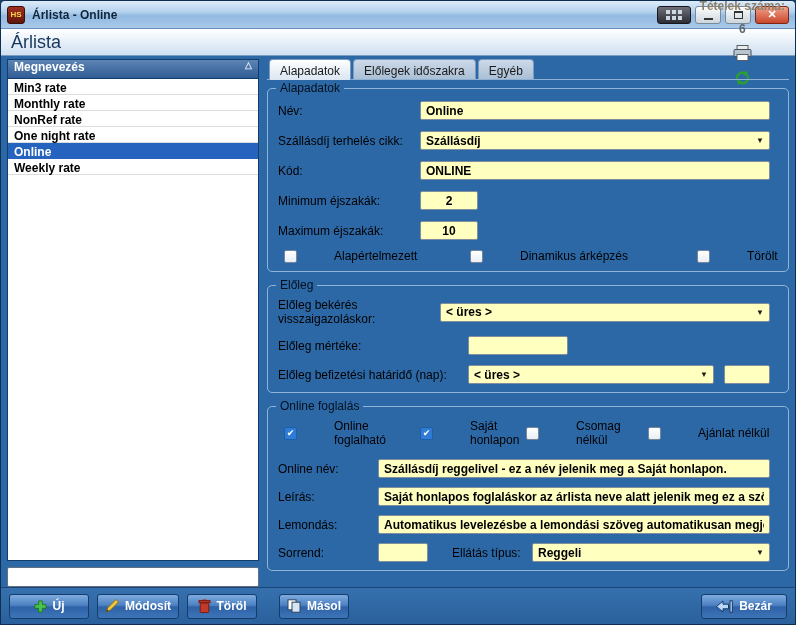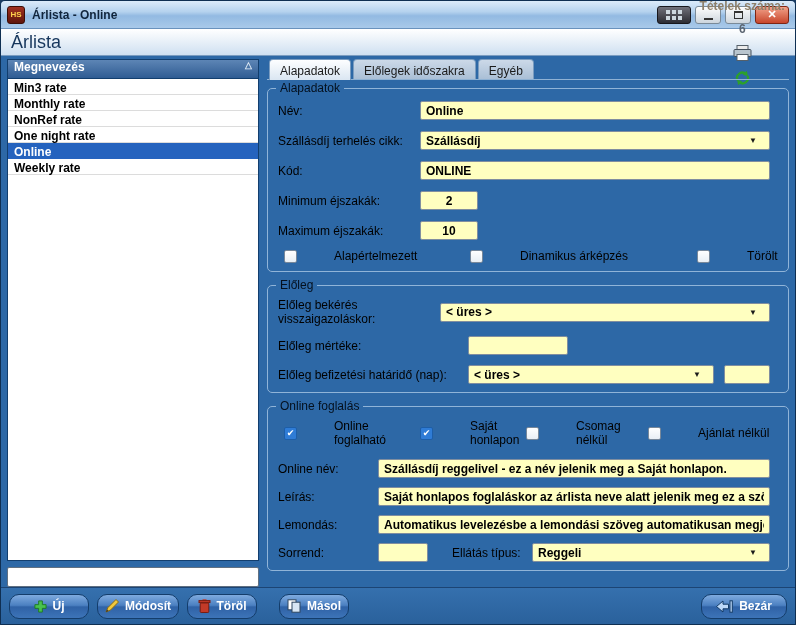--- a/index.html
+++ b/index.html
@@ -67,36 +67,36 @@
   .group-title { position:absolute; top:-8px; left:8px; background:#2d68a6; padding:0 4px; color:#04101e; }
 
   .frow { display:flex; align-items:center; }
   .flabel { color:#000; flex:0 0 auto; }
   .w142 { width:142px; } .w162 { width:162px; } .w190 { width:190px; } .w100 { width:100px; } .w80 { width:80px; }
   .grow { flex:1; margin-right:8px; min-width:0; }
   .yinput { background:#ffffc0; border:1px solid #808ea0; border-radius:2px; height:19px; padding:0 5px;
             font:bold 12px "Liberation Sans",sans-serif; color:#000; }
   .yinput.small { width:58px; text-align:center; }
   .combo { background:#ffffc0; border:1px solid #808ea0; border-radius:2px; height:19px;
-           display:flex; align-items:center; padding:0 9px 0 5px; overflow:hidden; }
+           display:flex; align-items:center; padding:0 2px 0 5px; overflow:hidden; }
   .combo-text { font-weight:bold; color:#000; white-space:nowrap; overflow:hidden; }
   .combo-arrow { margin-left:auto; flex:0 0 14px; text-align:center; font-size:8px; color:#1a1a1a; }
 
   .cb { display:inline-flex; align-items:center; color:#000;gap:32px; }
   .cb-box { width:13px; height:13px; flex:0 0 13px; border:1px solid #78889a; border-radius:2px;
             background:linear-gradient(#ffffff,#e9eff5); margin-right:5px; display:inline-flex;
             align-items:center; justify-content:center; font-size:9px; }
   .cb-box.checked { background:#2f7cd6; border-color:#1d5ea8; color:#fff; }
 
   .mb10 { margin-bottom:10px; } .mb11 { margin-bottom:11px; } .mb9 { margin-bottom:9px; } .mb12 { margin-bottom:12px; }
 
   
   .bottombar { height:37px; flex:0 0 37px; border-top:1px solid #1c4474; display:flex; align-items:center;
                padding:0 8px; gap:8px; background:linear-gradient(#3570ae,#2a619c); }
-  .btn { height:25px; border:1px solid #143d6b; border-radius:10px; color:#fff; font:bold 12px "Liberation Sans",sans-serif;
+  .btn { height:25px; border:1px solid #143d6b; border-radius:3px; color:#fff; font:bold 12px "Liberation Sans",sans-serif;
          background:linear-gradient(#7fabdf 0%, #4b80c1 45%, #2f62a6 52%, #3d74b8 100%);
          display:flex; align-items:center; justify-content:center; gap:6px; cursor:default; }
   .btn-new { width:80px; } .btn-mod { width:82px; } .btn-del { width:70px; }
   .btn-copy { width:70px; margin-left:14px; } .btn-close { width:86px; margin-left:auto; }
 </style>
 </head>
 <body>
 
 <div class="window">
 

